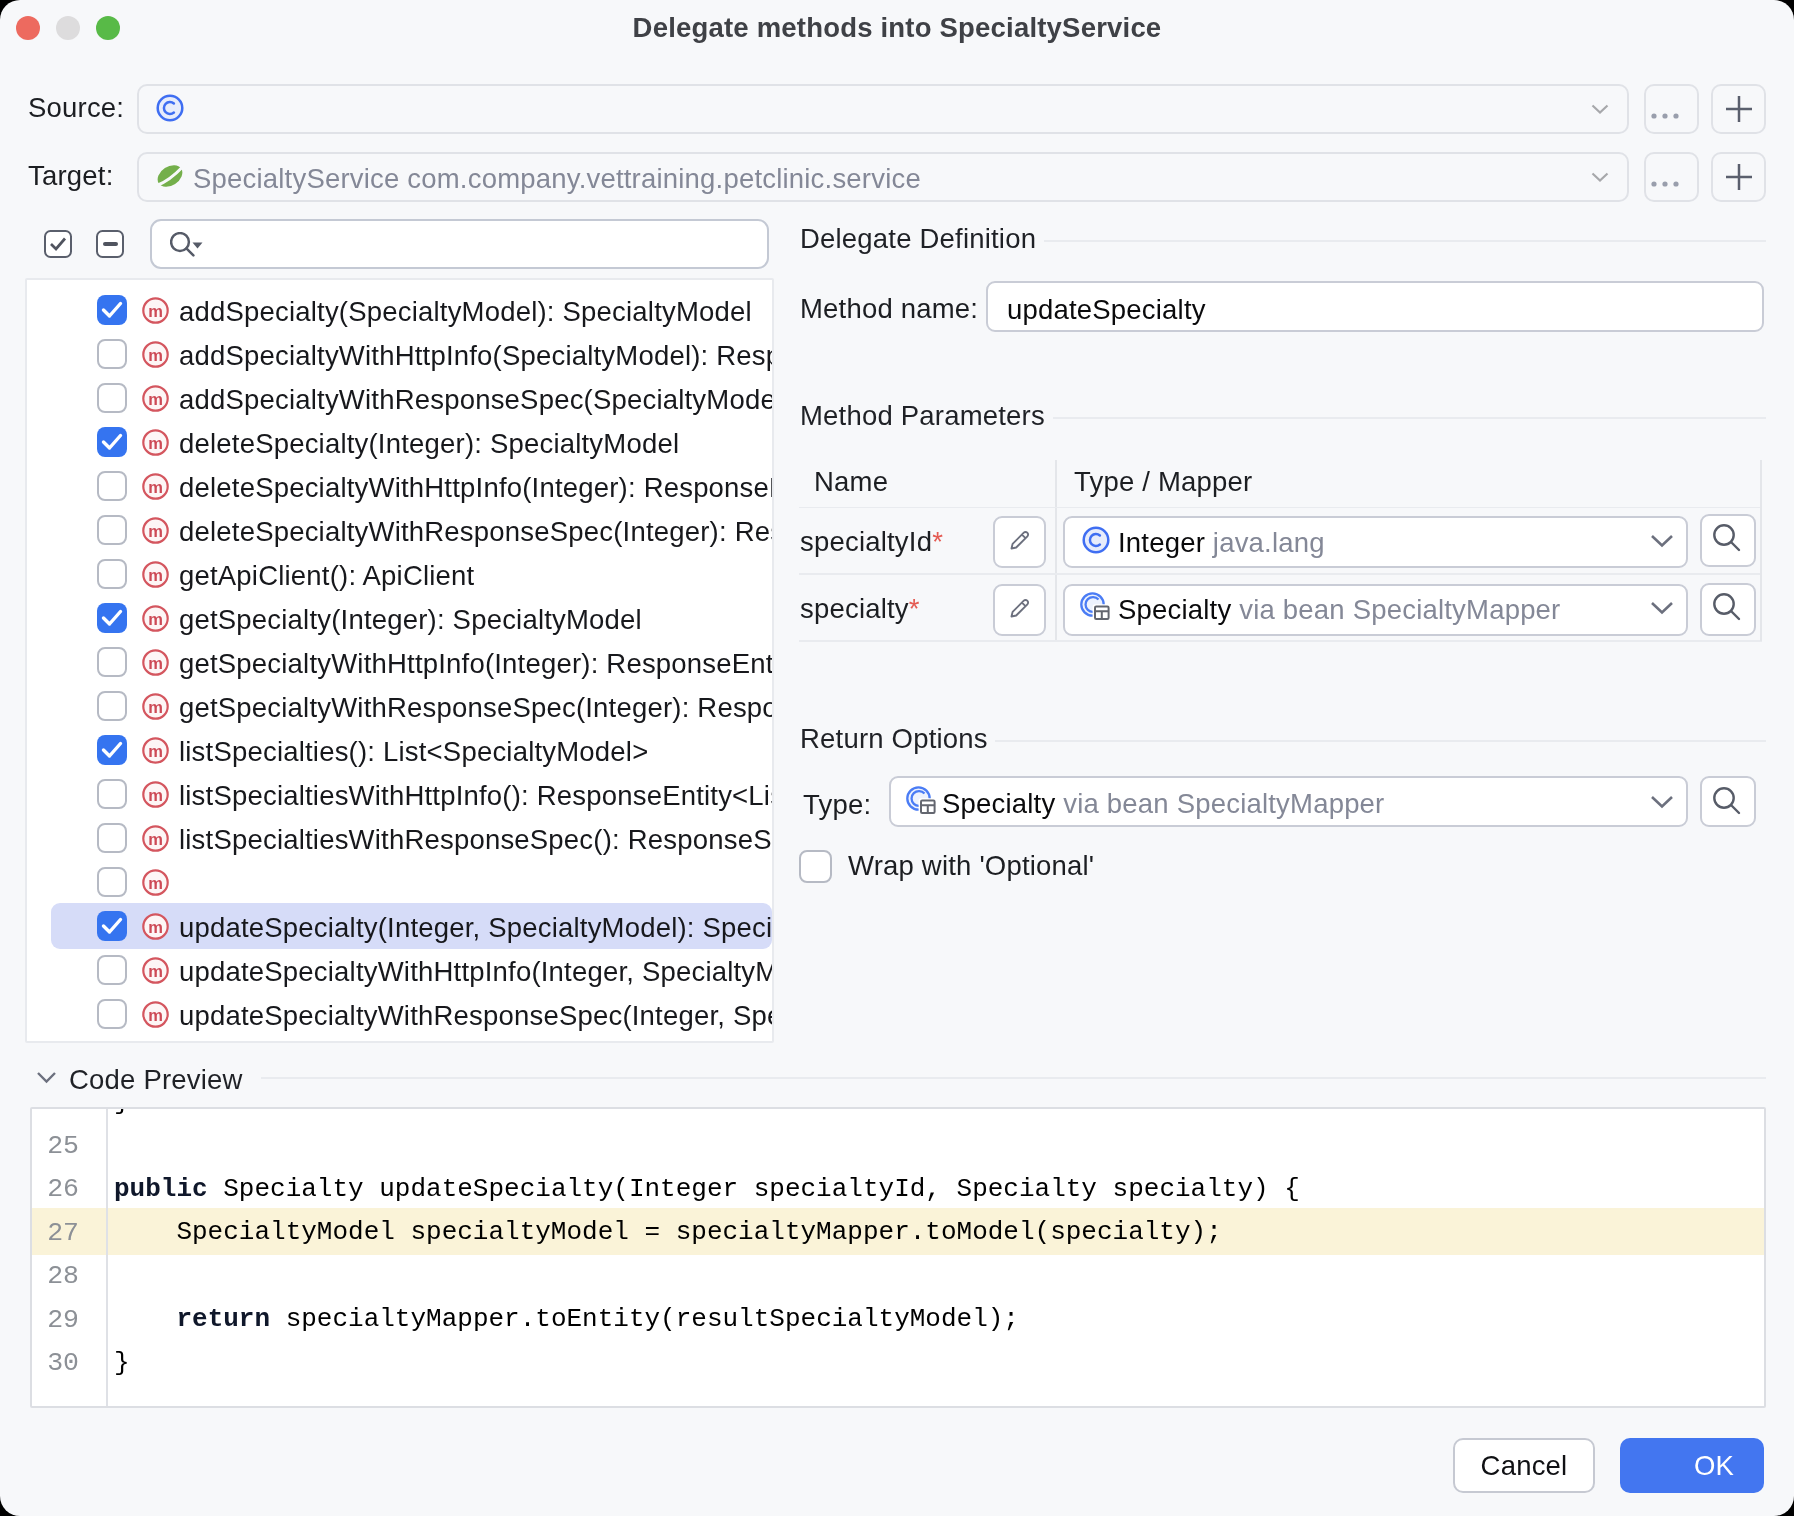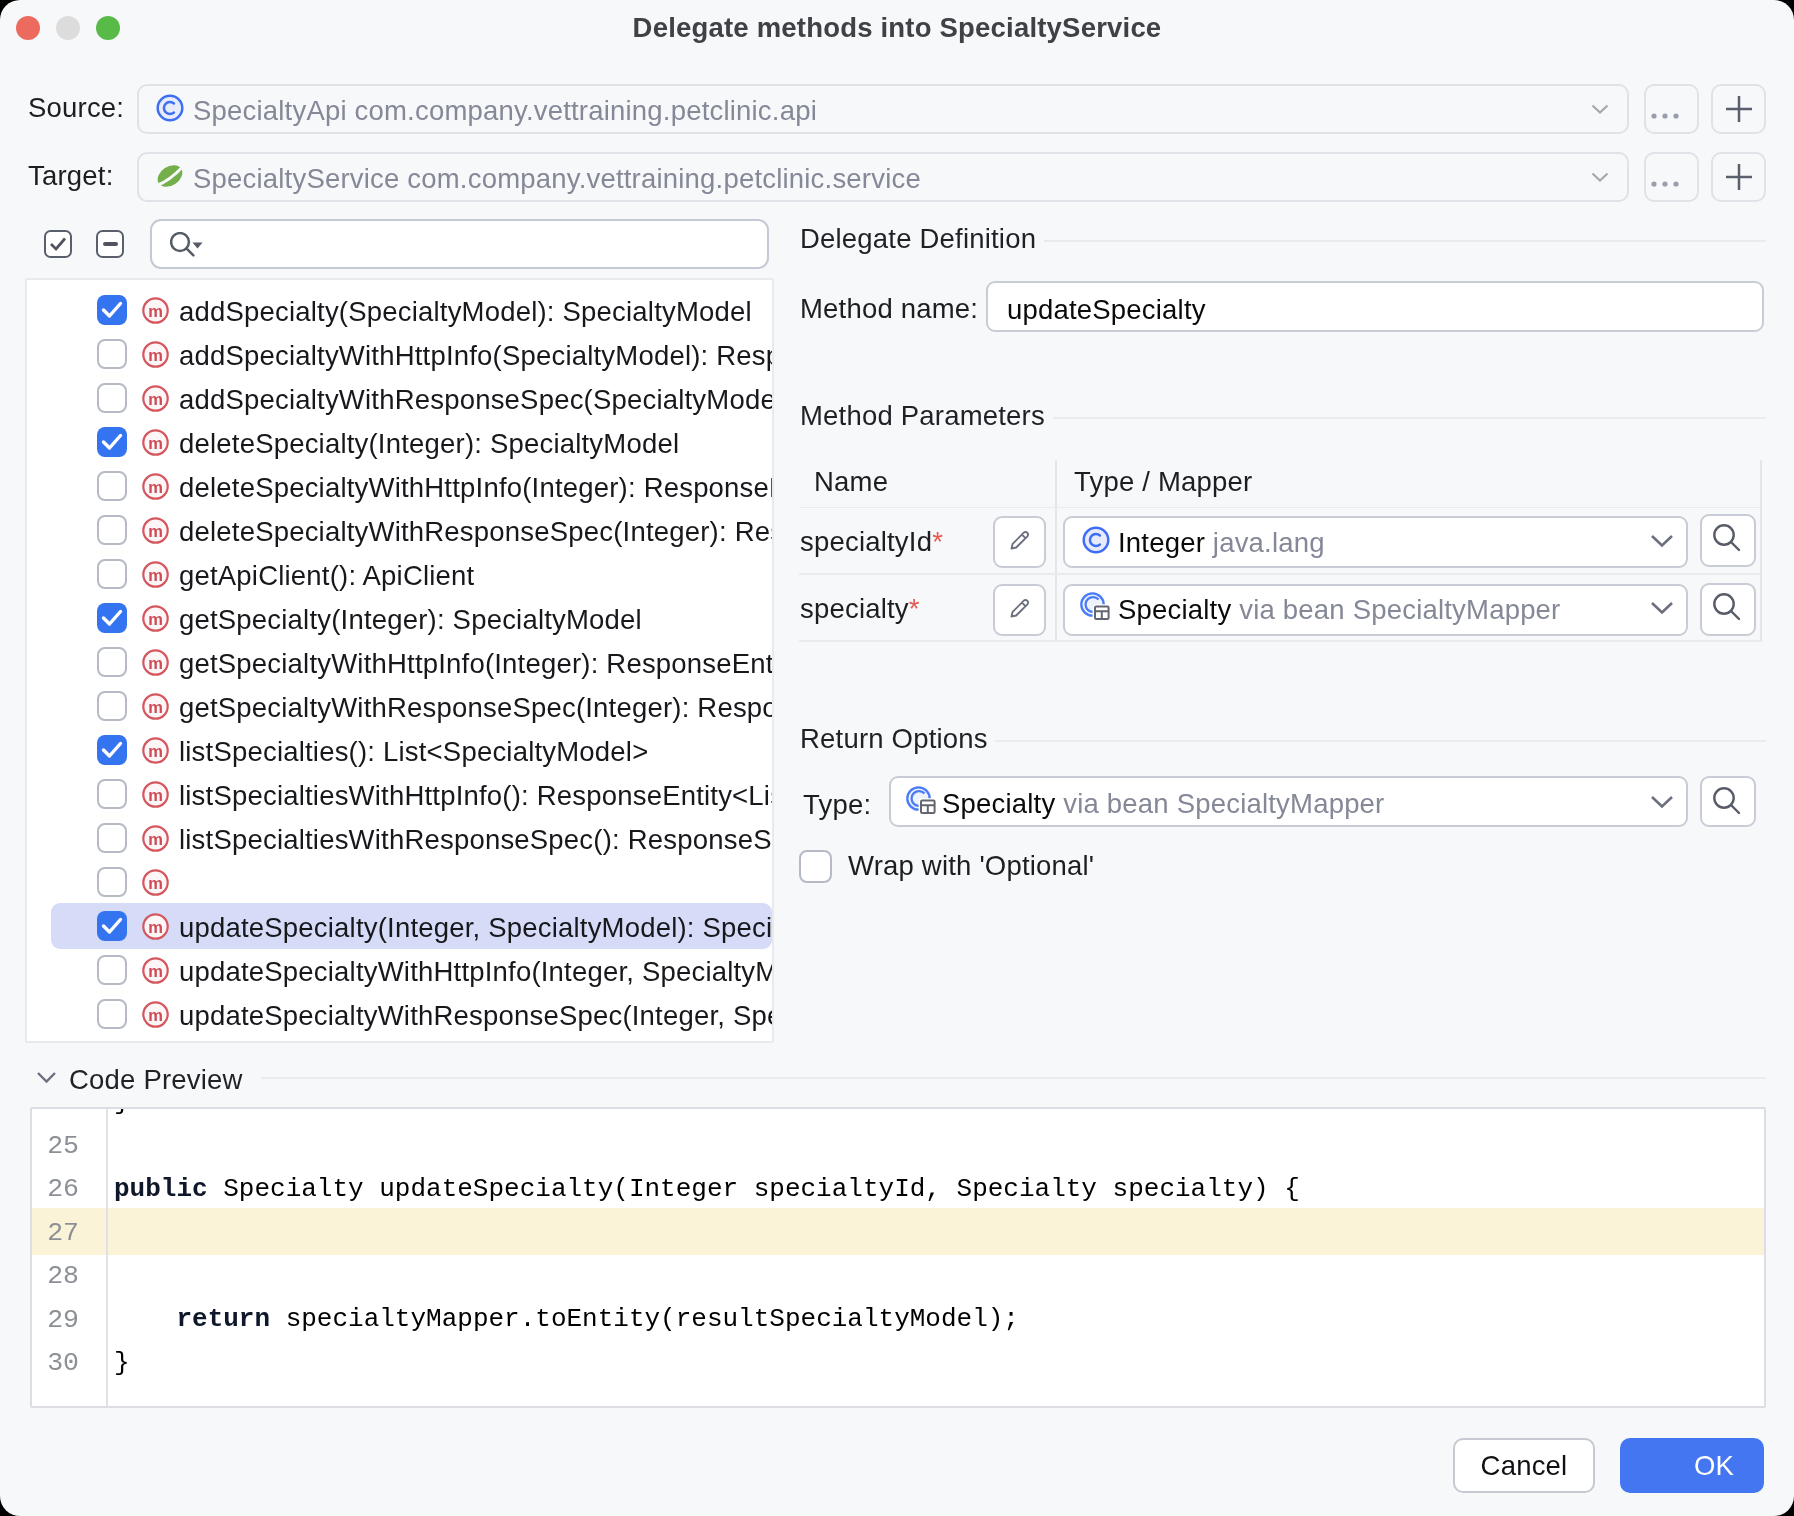--- a/index.html
+++ b/index.html
@@ -31,21 +31,20 @@
   <div class="abs" style="left:56px;top:16px;width:24px;height:24px;border-radius:50%;background:#dddcdd;"></div>
   <div class="abs" style="left:96px;top:16px;width:24px;height:24px;border-radius:50%;background:#58ba47;"></div>
   <div class="abs" style="left:0;top:12px;width:1794px;text-align:center;font-size:27.5px;font-weight:bold;color:#3f4146;letter-spacing:0.2px;">Delegate methods into SpecialtyService</div>
 
   <div class="lbl" style="left:28px;top:92px;">Source:</div>
   <div class="flat" style="left:137px;top:84px;width:1492px;height:50px;"></div>
   <svg class="abs" style="left:156px;top:93.5px;" width="28" height="28" viewBox="0 0 28 28">
     <circle cx="14" cy="14" r="12.3" fill="#e7ecfb" stroke="#3f6ef2" stroke-width="2.5"></circle>
     <path d="M17.9 9.5 A6 6 0 1 0 17.9 18.5" fill="none" stroke="#3f6ef2" stroke-width="2.5" stroke-linecap="round"></path>
   </svg>
-  <div class="lbl gray" style="left:193px;top:95px;">SpecialtyApi com.company.vettraining.petclinic.api</div>
   <svg class="abs" style="left:1591px;top:104px;" width="18" height="10" viewBox="0 0 18 10">
         <path d="M1.5 1.5 L9 8.5 L16.5 1.5" fill="none" stroke="#a7a8ab" stroke-width="2.2"></path>
       </svg>
   <div class="flat" style="left:1644px;top:84px;width:55px;height:50px;"></div>
   <svg class="abs" style="left:1650px;top:112px;" width="30" height="8" viewBox="0 0 30 8">
         <circle cx="4" cy="4" r="2.6" fill="#999eac"></circle>
         <circle cx="15" cy="4" r="2.6" fill="#999eac"></circle>
         <circle cx="26" cy="4" r="2.6" fill="#999eac"></circle>
       </svg>
   <div class="flat" style="left:1711px;top:84px;width:55px;height:50px;"></div>
@@ -304,20 +303,21 @@
     <div class="abs" style="left:0;top:98.5px;width:1732px;height:47.5px;background:#faf3d8;"></div>
     <div class="abs" style="left:74px;top:0;width:2px;height:301px;background:#dfe1e6;"></div>
     <div class="num" style="left:-5px;top:21.9px;">25</div>
     <div class="num" style="left:-5px;top:65.4px;">26</div>
     <div class="num" style="left:-5px;top:108.9px;">27</div>
     <div class="num" style="left:-5px;top:152.4px;">28</div>
     <div class="num" style="left:-5px;top:195.9px;">29</div>
     <div class="num" style="left:-5px;top:239.4px;">30</div>
     <div class="code" style="left:82px;top:-28.3px;">}</div>
     <div class="code" style="left:82px;top:58.7px;"><span class="kw">public</span> Specialty updateSpecialty(Integer specialtyId, Specialty specialty) {</div>
+    <div class="code" style="left:82px;top:102.2px;">    SpecialtyModel specialtyModel = specialtyMapper.toModel(specialty);</div>
     <div class="code" style="left:82px;top:189.2px;">    <span class="kw">return</span> specialtyMapper.toEntity(resultSpecialtyModel);</div>
     <div class="code" style="left:82px;top:232.7px;">}</div>
   </div>
 
   <div class="field" style="left:1453px;top:1438px;width:142px;height:55px;border-radius:10px;border-color:#c6c9d2;"></div>
   <div class="abs" style="left:1453px;top:1450px;width:142px;text-align:center;font-size:27.5px;color:#101114;letter-spacing:0.2px;">Cancel</div>
   <div class="abs" style="left:1620px;top:1438px;width:144px;height:55px;background:#4376f0;border-radius:10px;"></div>
   <div class="abs" style="left:1620px;top:1450px;width:156px;text-align:center;font-size:27.5px;color:#fff;letter-spacing:0.2px;margin-left:16px;">OK</div>
  </div>
 </div>

